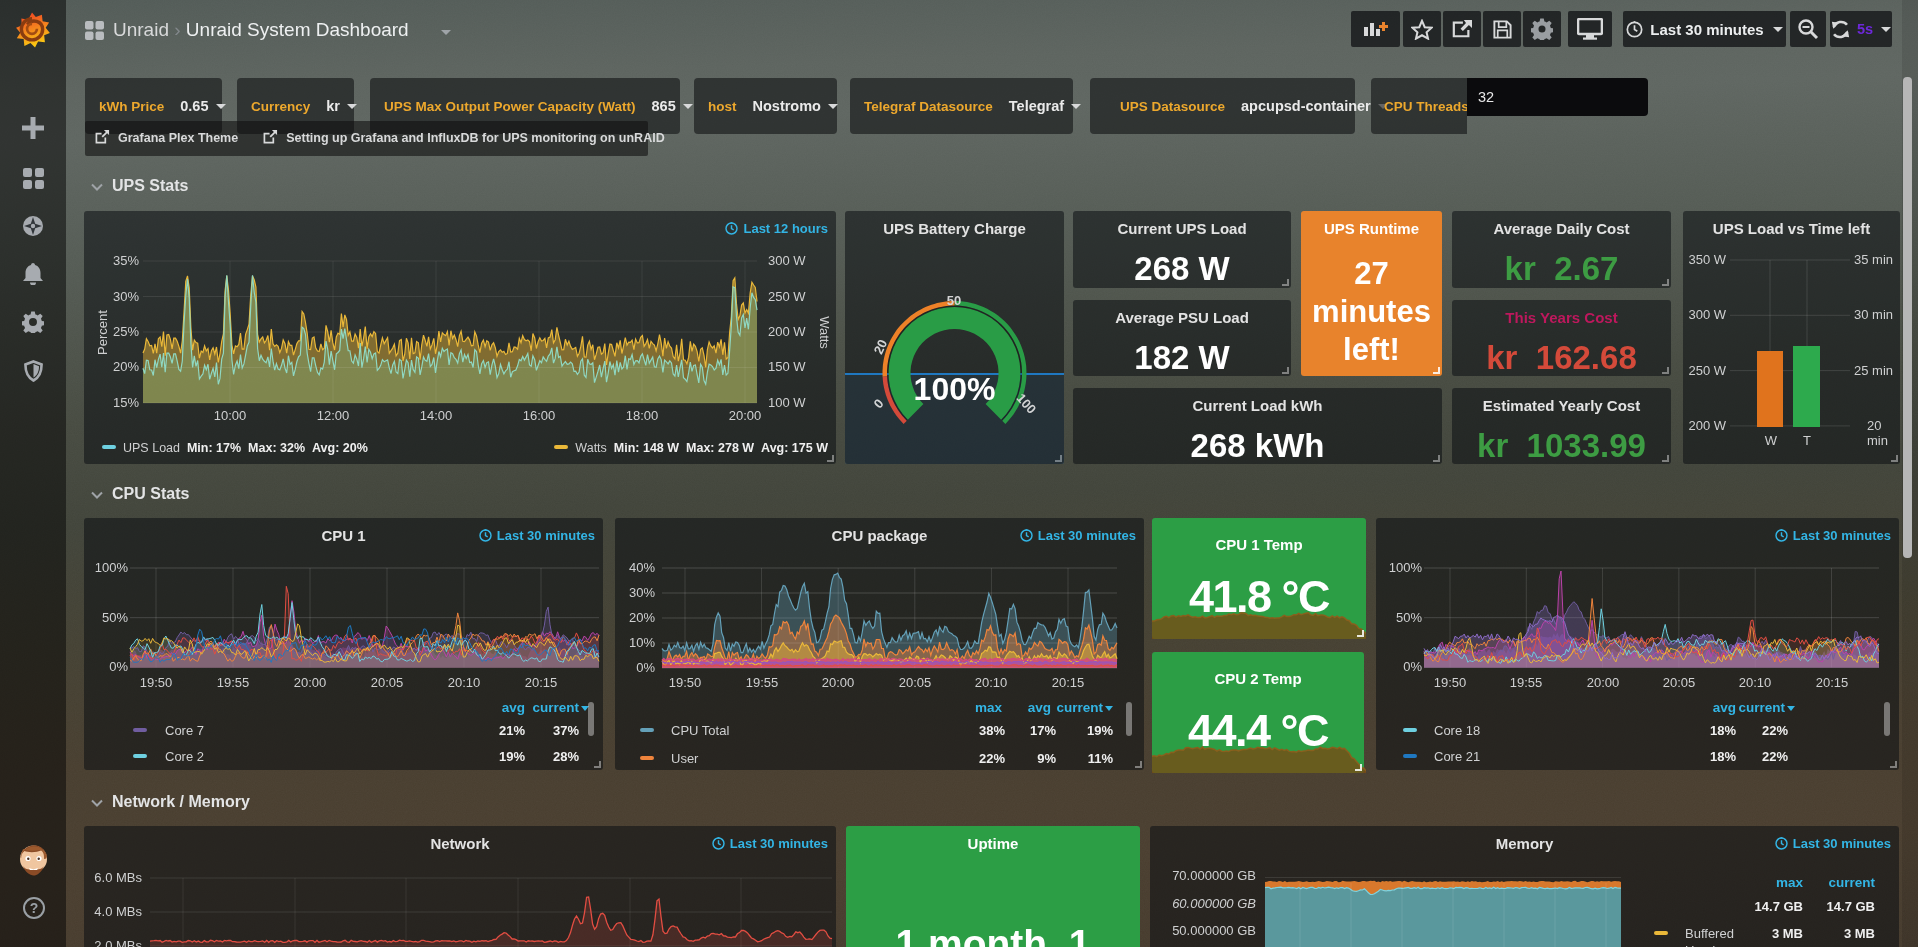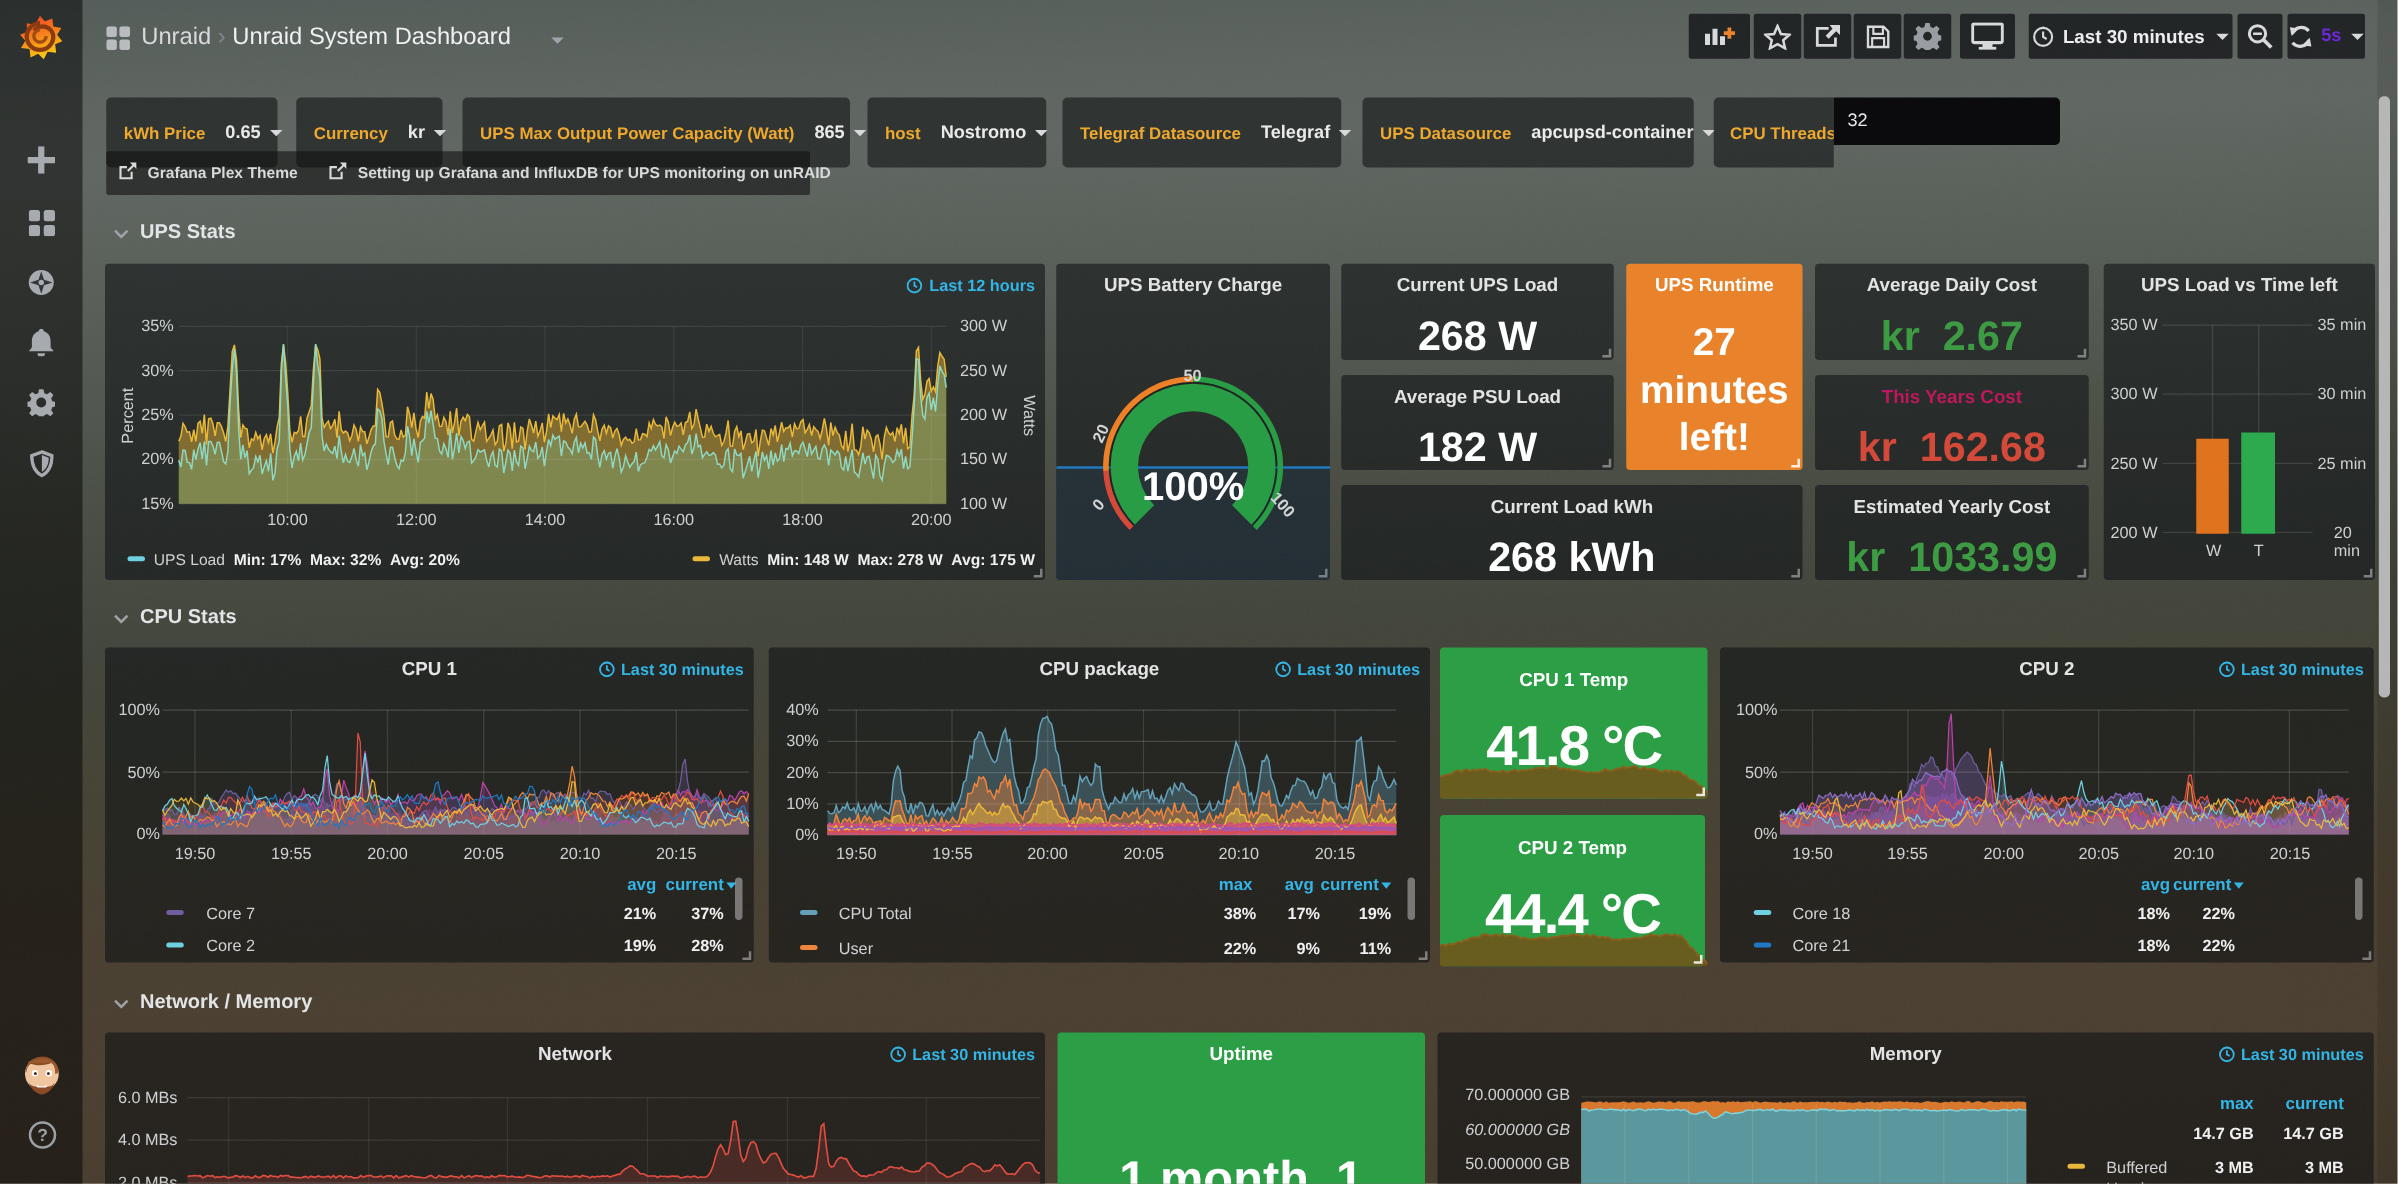--- a/index.html
+++ b/index.html
@@ -166,21 +166,21 @@
 <div class="vbox" style="left:694px;width:143px;padding-left:14px;">
     <span class="vlabel">host</span>
     <span class="vval" style="margin-left:16px;">Nostromo</span>
     <span class="caret"></span>
   </div>
 <div class="vbox" style="left:850px;width:223px;padding-left:14px;">
     <span class="vlabel">Telegraf Datasource</span>
     <span class="vval" style="margin-left:16px;">Telegraf</span>
     <span class="caret"></span>
   </div>
-<div class="vbox" style="left:1090px;width:265px;padding-left:14px;">
+<div class="vbox" style="left:1090px;width:265px;padding-left:30px;">
     <span class="vlabel">UPS Datasource</span>
     <span class="vval" style="margin-left:16px;">apcupsd-container</span>
     <span class="caret"></span>
   </div>
 <div class="vbox" style="left:1371px;width:96px;padding-left:13px;border-radius:4px 0 0 4px;">
 <span class="vlabel">CPU Threads</span>
   </div>
 <div class="abs" style="left:1467px;top:78px;width:181px;height:38px;background:#0b0b0d;border-radius:0 4px 4px 0;color:#e8e8e8;font-size:14.5px;line-height:38px;padding-left:11px;">32</div>
 <div class="abs" style="left:85px;top:121px;width:563px;height:35px;background:rgba(16,17,16,0.6);border-radius:2px;line-height:35px;padding-left:10px;font-weight:bold;font-size:12.5px;color:#d8d9da;white-space:nowrap;"><svg width="15" height="15" viewBox="0 0 16 16" style="vertical-align:-2px;margin-right:8px">
       <path fill="none" stroke="#d8d9da" stroke-width="1.8" d="M11 9 v5.5 H1.5 V5 H7"></path>
@@ -467,21 +467,20 @@
 <div class="panel" style="left:1152px;top:652px;width:212px;height:121px;background:#2c9e45;">
     <div class="ptitle" style="color:#fff;top:18px;">CPU 2 Temp</div>
     <div class="statv" style="top:53px;font-size:45px;letter-spacing:-1.5px;">44.4 °C</div>
     <svg class="abs" style="left:0;top:0" width="214" height="121">
       <path d="M0.0 104.3L2.4 103.7L4.8 104.7L7.2 103.0L9.6 103.8L12.0 102.9L14.4 101.6L16.8 102.0L19.2 100.2L21.6 100.4L24.0 98.7L26.4 98.0L28.9 98.0L31.3 98.2L33.7 95.7L36.1 95.4L38.5 96.1L40.9 96.8L43.3 95.9L45.7 95.5L48.1 97.1L50.5 95.1L52.9 97.3L55.3 96.3L57.7 96.3L60.1 96.7L62.5 97.5L64.9 99.1L67.3 97.9L69.7 99.2L72.1 99.5L74.5 99.0L76.9 99.4L79.3 98.2L81.8 98.0L84.2 98.1L86.6 99.0L89.0 98.0L91.4 97.4L93.8 97.6L96.2 96.9L98.6 96.1L101.0 97.0L103.4 96.5L105.8 95.2L108.2 95.9L110.6 95.8L113.0 96.7L115.4 96.5L117.8 95.7L120.2 97.6L122.6 95.9L125.0 97.0L127.4 98.2L129.8 97.2L132.2 98.4L134.7 97.6L137.1 99.4L139.5 99.8L141.9 99.5L144.3 100.2L146.7 98.8L149.1 99.5L151.5 99.1L153.9 98.7L156.3 98.1L158.7 98.6L161.1 98.5L163.5 96.9L165.9 97.0L168.3 95.2L170.7 96.5L173.1 96.2L175.5 96.9L177.9 96.5L180.3 95.3L182.7 95.7L185.1 96.6L187.6 95.3L190.0 96.7L192.4 96.4L194.8 98.7L197.2 101.2L199.6 105.6L202.0 106.6L204.4 109.4L206.8 112.2L209.2 115.7L211.6 116.0L214.0 119.1L214.0 121.0 L0.0 121.0 Z" fill="rgba(120,75,20,0.8)"></path>
       <path d="M0.0 104.3L2.4 103.7L4.8 104.7L7.2 103.0L9.6 103.8L12.0 102.9L14.4 101.6L16.8 102.0L19.2 100.2L21.6 100.4L24.0 98.7L26.4 98.0L28.9 98.0L31.3 98.2L33.7 95.7L36.1 95.4L38.5 96.1L40.9 96.8L43.3 95.9L45.7 95.5L48.1 97.1L50.5 95.1L52.9 97.3L55.3 96.3L57.7 96.3L60.1 96.7L62.5 97.5L64.9 99.1L67.3 97.9L69.7 99.2L72.1 99.5L74.5 99.0L76.9 99.4L79.3 98.2L81.8 98.0L84.2 98.1L86.6 99.0L89.0 98.0L91.4 97.4L93.8 97.6L96.2 96.9L98.6 96.1L101.0 97.0L103.4 96.5L105.8 95.2L108.2 95.9L110.6 95.8L113.0 96.7L115.4 96.5L117.8 95.7L120.2 97.6L122.6 95.9L125.0 97.0L127.4 98.2L129.8 97.2L132.2 98.4L134.7 97.6L137.1 99.4L139.5 99.8L141.9 99.5L144.3 100.2L146.7 98.8L149.1 99.5L151.5 99.1L153.9 98.7L156.3 98.1L158.7 98.6L161.1 98.5L163.5 96.9L165.9 97.0L168.3 95.2L170.7 96.5L173.1 96.2L175.5 96.9L177.9 96.5L180.3 95.3L182.7 95.7L185.1 96.6L187.6 95.3L190.0 96.7L192.4 96.4L194.8 98.7L197.2 101.2L199.6 105.6L202.0 106.6L204.4 109.4L206.8 112.2L209.2 115.7L211.6 116.0L214.0 119.1" fill="none" stroke="rgba(140,95,28,0.95)" stroke-width="1.5"></path>
     </svg>
     <div class="cornerw"></div>
   </div>
 <div class="panel" style="left:1376px;top:518px;width:523px;height:252px;">
-    <div class="ptitle">CPU 2</div>
     <div class="trange"><svg width="13" height="13" viewBox="0 0 18 18" style="vertical-align:-2px;margin-right:5px">
         <circle cx="9" cy="9" r="7.6" fill="none" stroke="#33b5e5" stroke-width="2"></circle>
         <path d="M9 4.5 V9 L12 10.8" fill="none" stroke="#33b5e5" stroke-width="2"></path>
         <path d="M9 0 L12.5 2.2 H5.5 Z" fill="#33b5e5"></path>
       </svg>Last 30 minutes</div>
     <div class="corner"></div>
     <div class="ylab" style="right:477px;top:42px;">100%</div>
     <div class="ylab" style="right:477px;top:92px;">50%</div>
     <div class="ylab" style="right:477px;top:141px;">0%</div>
     <div class="xlab" style="left:74px;top:157px;">19:50</div>

